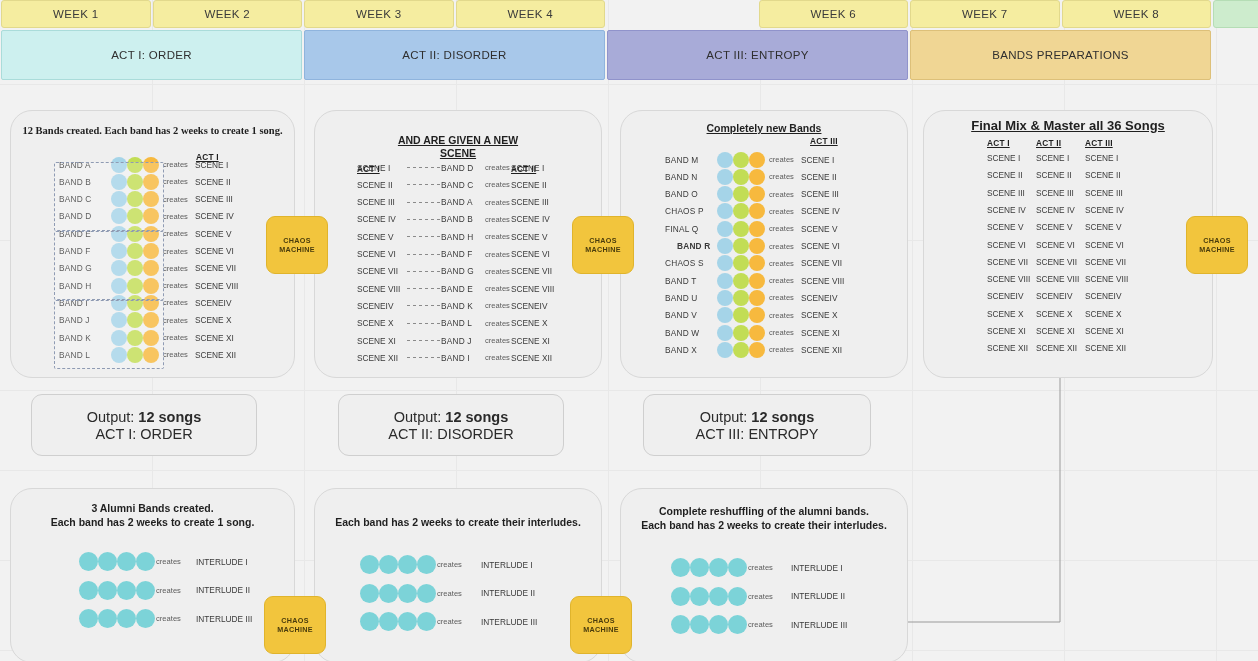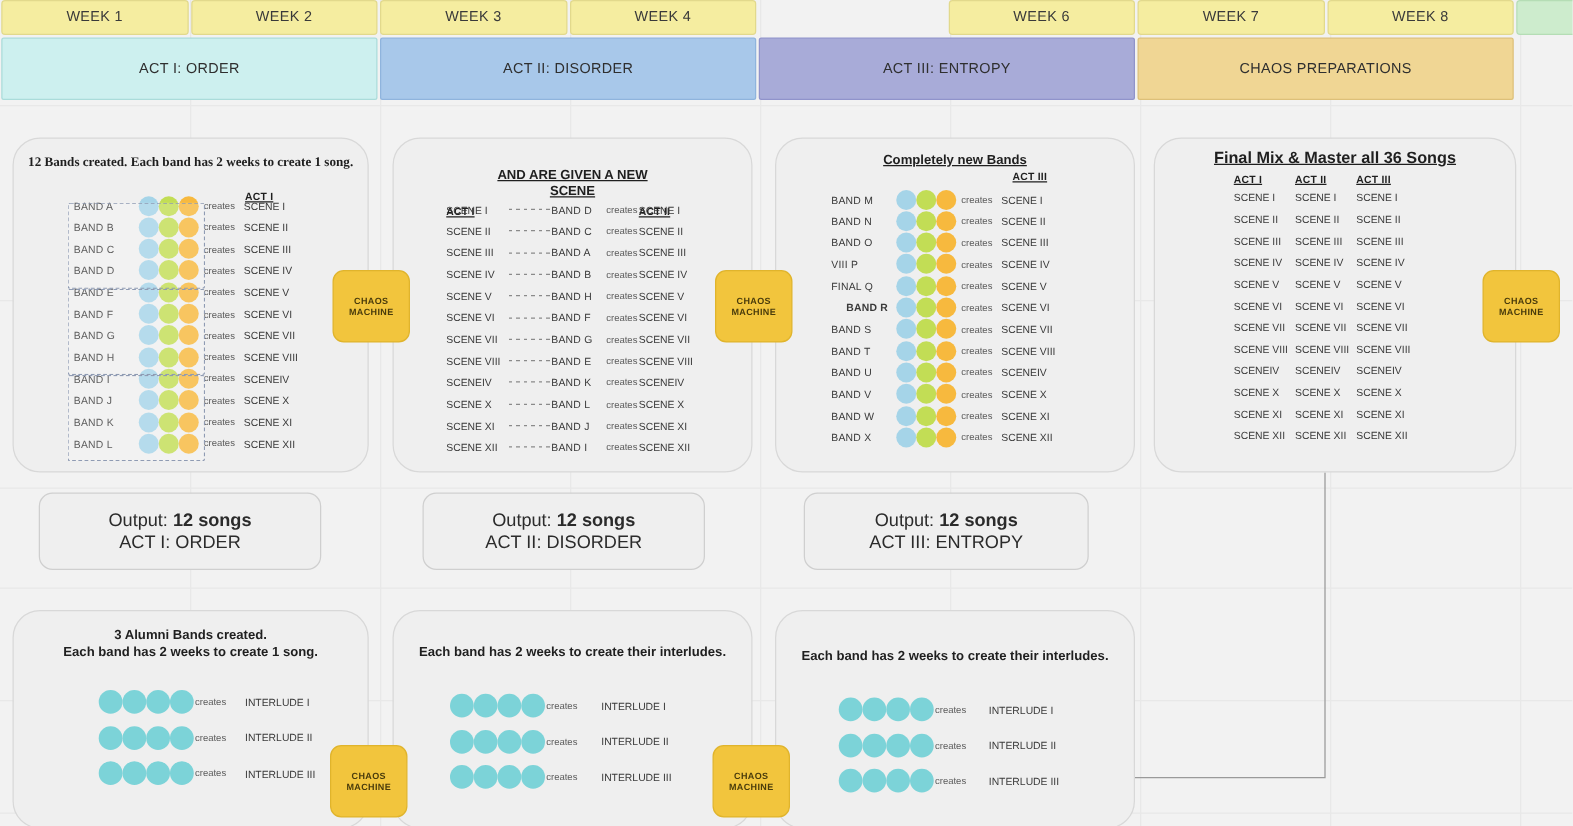--- a/index.html
+++ b/index.html
@@ -139,21 +139,21 @@
     <div class="act a1" style="left:1px;width:301px;background:#cdf0ef;">
       <span>ACT I: ORDER</span>
     </div>
     <div class="act a2" style="left:304px;width:301px;background:#a8c8ea;">
       <span>ACT II: DISORDER</span>
     </div>
     <div class="act a3" style="left:607px;width:301px;background:#a8abd8;">
       <span>ACT III: ENTROPY</span>
     </div>
     <div class="act a4" style="left:910px;width:301px;background:#f0d694;">
-      <span>CHAOS PREPARATIONS</span>
+      <span>BANDS PREPARATIONS</span>
     </div>
   </div>
 
 <svg id="connector" width="1258" height="661">
   <path d="M 1060 378 L 1060 622 L 905 622" stroke="#9a9a9a" stroke-width="1" fill="none"></path>
 </svg>
 
 <div class="panel" id="panel1" style="left:10px; top:110px; width:285px; height:268px;">
   <div class="panel-title" style="top:13px;font-family:Liberation Serif, serif;">12 Bands created. Each band has 2 weeks to create 1 song.</div>
   <div class="colhdr" style="left:185px; top:41px;">ACT I</div>
@@ -405,21 +405,21 @@
         <span class="lbl" style="position:absolute;left:44px;width:50px;">BAND O</span>
         <span class="dots" style="position:absolute;left:96px;">
           <span class="dot" style="width:16px;height:16px;background:#a5d4e8;"></span>
           <span class="dot" style="width:16px;height:16px;background:#c2dd55;"></span>
           <span class="dot" style="width:16px;height:16px;background:#f7b93e;"></span>
         </span>
         <span class="creates" style="position:absolute;left:148px;">creates</span>
         <span class="scene" style="position:absolute;left:180px;">SCENE III</span>
       </div>
       <div class="row" style="left:0;right:0;top:91.9px;">
-        <span class="lbl" style="position:absolute;left:44px;width:50px;">VIII P</span>
+        <span class="lbl" style="position:absolute;left:44px;width:50px;">CHAOS P</span>
         <span class="dots" style="position:absolute;left:96px;">
           <span class="dot" style="width:16px;height:16px;background:#a5d4e8;"></span>
           <span class="dot" style="width:16px;height:16px;background:#c2dd55;"></span>
           <span class="dot" style="width:16px;height:16px;background:#f7b93e;"></span>
         </span>
         <span class="creates" style="position:absolute;left:148px;">creates</span>
         <span class="scene" style="position:absolute;left:180px;">SCENE IV</span>
       </div>
       <div class="row" style="left:0;right:0;top:109.2px;">
         <span class="lbl" style="position:absolute;left:44px;width:50px;">FINAL Q</span>
@@ -435,21 +435,21 @@
         <span class="lbl" style="position:absolute;left:56px;width:50px;font-weight:bold;">BAND R</span>
         <span class="dots" style="position:absolute;left:96px;">
           <span class="dot" style="width:16px;height:16px;background:#a5d4e8;"></span>
           <span class="dot" style="width:16px;height:16px;background:#c2dd55;"></span>
           <span class="dot" style="width:16px;height:16px;background:#f7b93e;"></span>
         </span>
         <span class="creates" style="position:absolute;left:148px;">creates</span>
         <span class="scene" style="position:absolute;left:180px;">SCENE VI</span>
       </div>
       <div class="row" style="left:0;right:0;top:143.8px;">
-        <span class="lbl" style="position:absolute;left:44px;width:50px;">BAND S</span>
+        <span class="lbl" style="position:absolute;left:44px;width:50px;">CHAOS S</span>
         <span class="dots" style="position:absolute;left:96px;">
           <span class="dot" style="width:16px;height:16px;background:#a5d4e8;"></span>
           <span class="dot" style="width:16px;height:16px;background:#c2dd55;"></span>
           <span class="dot" style="width:16px;height:16px;background:#f7b93e;"></span>
         </span>
         <span class="creates" style="position:absolute;left:148px;">creates</span>
         <span class="scene" style="position:absolute;left:180px;">SCENE VII</span>
       </div>
       <div class="row" style="left:0;right:0;top:161.10000000000002px;">
         <span class="lbl" style="position:absolute;left:44px;width:50px;">BAND T</span>
@@ -633,20 +633,21 @@
           <span class="dot" style="width:19px;height:19px;background:#7cd3d8;"></span>
           <span class="dot" style="width:19px;height:19px;background:#7cd3d8;"></span>
         </span>
         <span class="creates" style="position:absolute;left:122px;">creates</span>
         <span class="scene" style="position:absolute;left:166px;">INTERLUDE III</span>
       </div>
     </div>
 </div>
 
 <div class="panel" id="alumni3" style="left:620px; top:488px; width:288px; height:175px;">
+  <div class="panel-title" style="top:16px;">Complete reshuffling of the alumni bands.</div>
   <div class="panel-title" style="top:30px;">Each band has 2 weeks to create their interludes.</div>
   <div id="al3rows">
       <div class="row" style="left:0;right:0;top:70px;">
         <span class="dots" style="position:absolute;left:50px;">
           <span class="dot" style="width:19px;height:19px;background:#7cd3d8;"></span>
           <span class="dot" style="width:19px;height:19px;background:#7cd3d8;"></span>
           <span class="dot" style="width:19px;height:19px;background:#7cd3d8;"></span>
           <span class="dot" style="width:19px;height:19px;background:#7cd3d8;"></span>
         </span>
         <span class="creates" style="position:absolute;left:127px;">creates</span>

